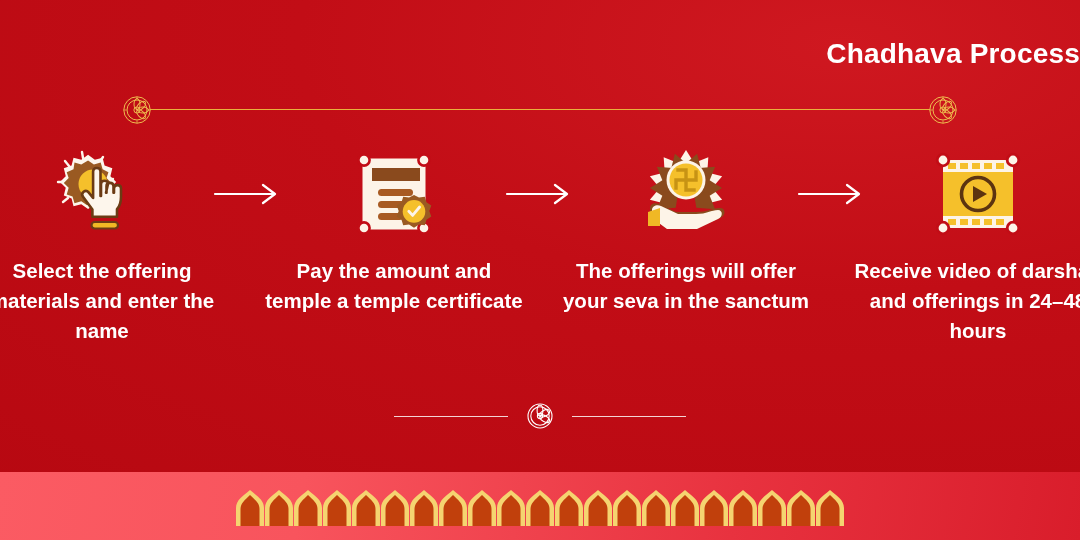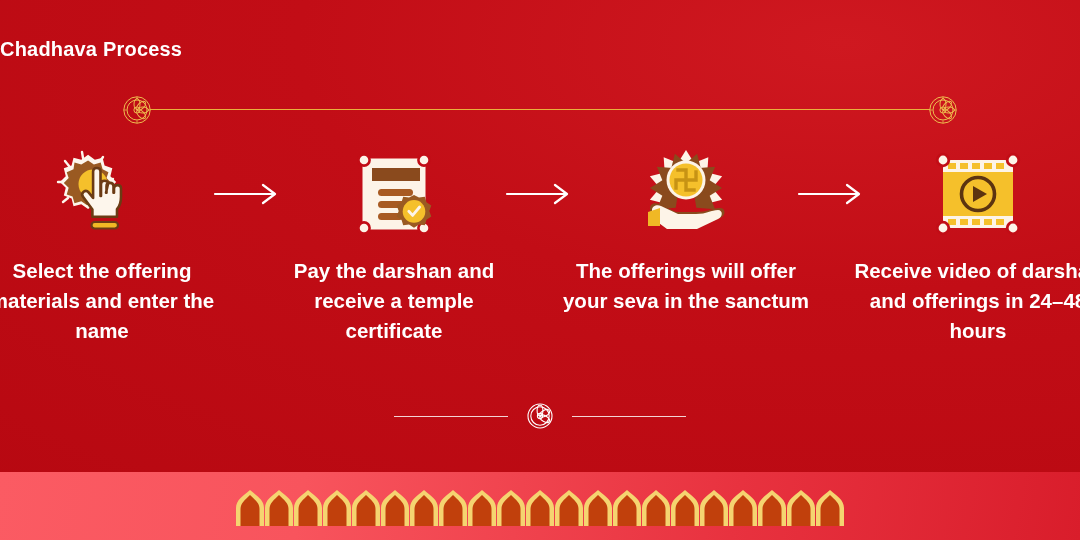--- a/index.html
+++ b/index.html
@@ -18,23 +18,23 @@
     background:
       radial-gradient(120% 110% at 78% 8%, #cf1820 0%, #c20d16 42%, #b70811 100%);
   }
 
   
   #title {
     position: absolute;
     top: 38px;
     left: 0;
     width: 1080px;
-    text-align: left;
+    text-align: right;
     color: #ffffff;
-    font-size: 20px;
+    font-size: 28px;
     font-weight: bold;
     letter-spacing: 0.2px;
   }
 
   
   #top-rule {
     position: absolute;
     top: 93px;
     left: 120px;
     width: 840px;
@@ -238,21 +238,21 @@
             <circle cx="20" cy="82" r="5.6"></circle>
             <circle cx="80" cy="82" r="5.6"></circle>
           </g>
           <g transform="translate(70,66)">
             <path d="M0 -17 L5 -14.5 L10.8 -15.3 L12.5 -9.8 L17.3 -6.5 L15.3 -1 L17.3 4.5 L12.5 7.8 L10.8 13.3 L5 12.5 L0 15.8 L-5 12.5 L-10.8 13.3 L-12.5 7.8 L-17.3 4.5 L-15.3 -1 L-17.3 -6.5 L-12.5 -9.8 L-10.8 -15.3 L-5 -14.5 Z" fill="#9a5a22"></path>
             <circle cx="0" cy="-0.6" r="11.3" fill="#f5c02b"></circle>
             <path d="M-5.2 -0.8 L-1.4 3.4 L5.6 -5" fill="none" stroke="#fdf4e8" stroke-width="2.8" stroke-linecap="round" stroke-linejoin="round"></path>
           </g>
         </svg>
       </div>
-      <div class="step-label">Pay the darshan and receive a temple certificate</div>
+      <div class="step-label">Pay the amount and temple a temple certificate</div>
     </div>
 
     <div class="arrow">
       <svg viewBox="0 0 70 24" width="70" height="24" aria-hidden="true">
         <path d="M2 12 L62 12 M50 3 L62 12 L50 21" fill="none" stroke="#ffffff" stroke-width="2.2" stroke-linecap="round" stroke-linejoin="round"></path>
       </svg>
     </div>
 
     <div class="step">
       <div class="step-icon">

